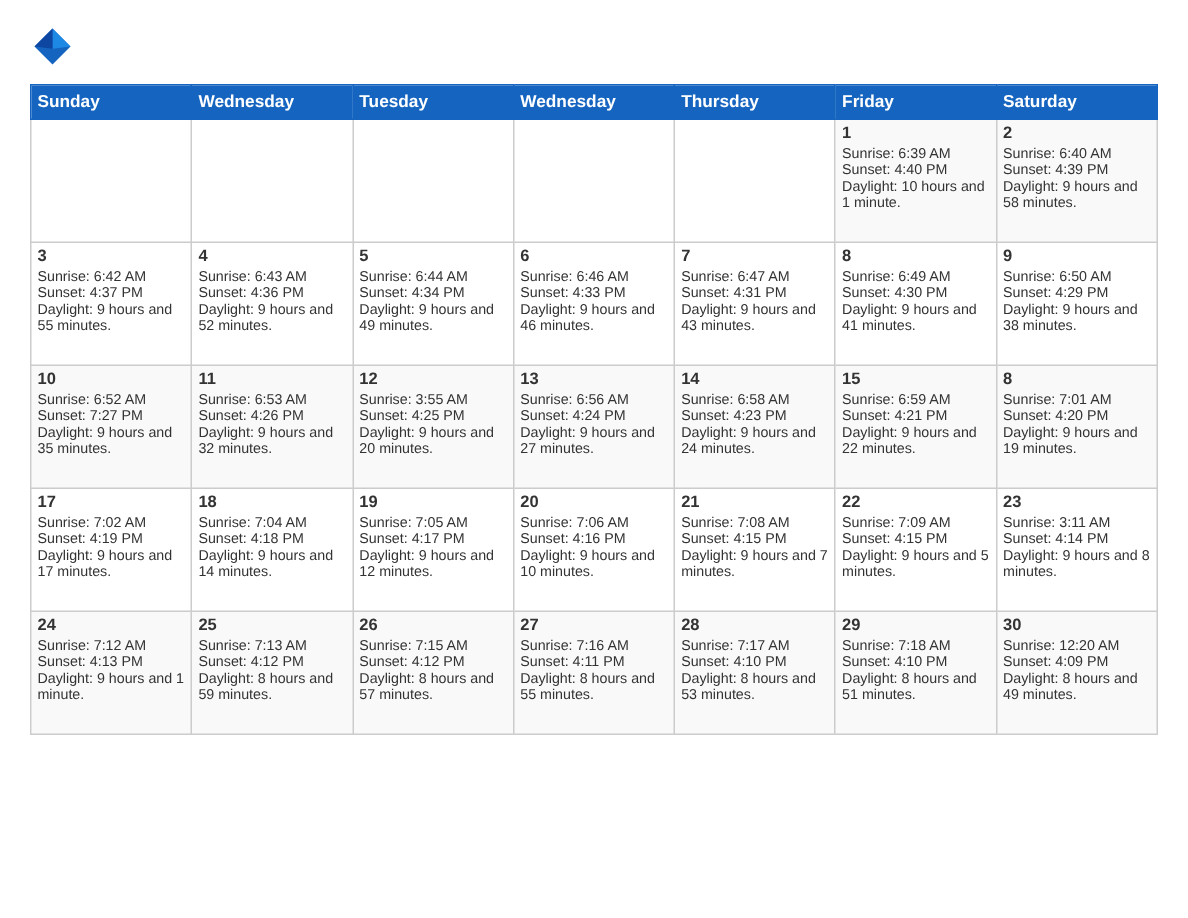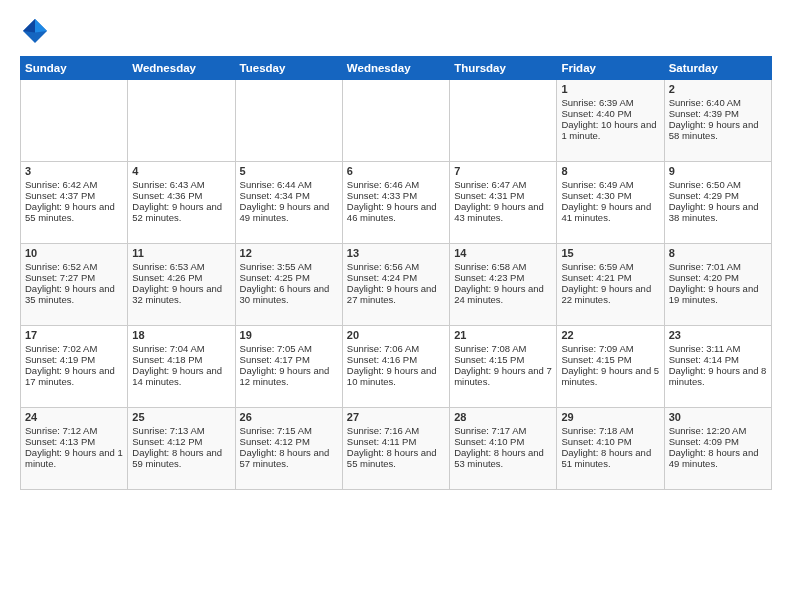--- a/index.html
+++ b/index.html
@@ -194,21 +194,21 @@
           <td>
             <span class="day-num">11</span>
             <div>Sunrise: 6:53 AM</div>
             <div>Sunset: 4:26 PM</div>
             <div>Daylight: 9 hours and 32 minutes.</div>
           </td>
           <td>
             <span class="day-num">12</span>
             <div>Sunrise: 3:55 AM</div>
             <div>Sunset: 4:25 PM</div>
-            <div>Daylight: 6 hours and 30 minutes.</div>
+            <div>Daylight: 9 hours and 20 minutes.</div>
           </td>
           <td>
             <span class="day-num">13</span>
             <div>Sunrise: 6:56 AM</div>
             <div>Sunset: 4:24 PM</div>
             <div>Daylight: 9 hours and 27 minutes.</div>
           </td>
           <td>
             <span class="day-num">14</span>
             <div>Sunrise: 6:58 AM</div>

